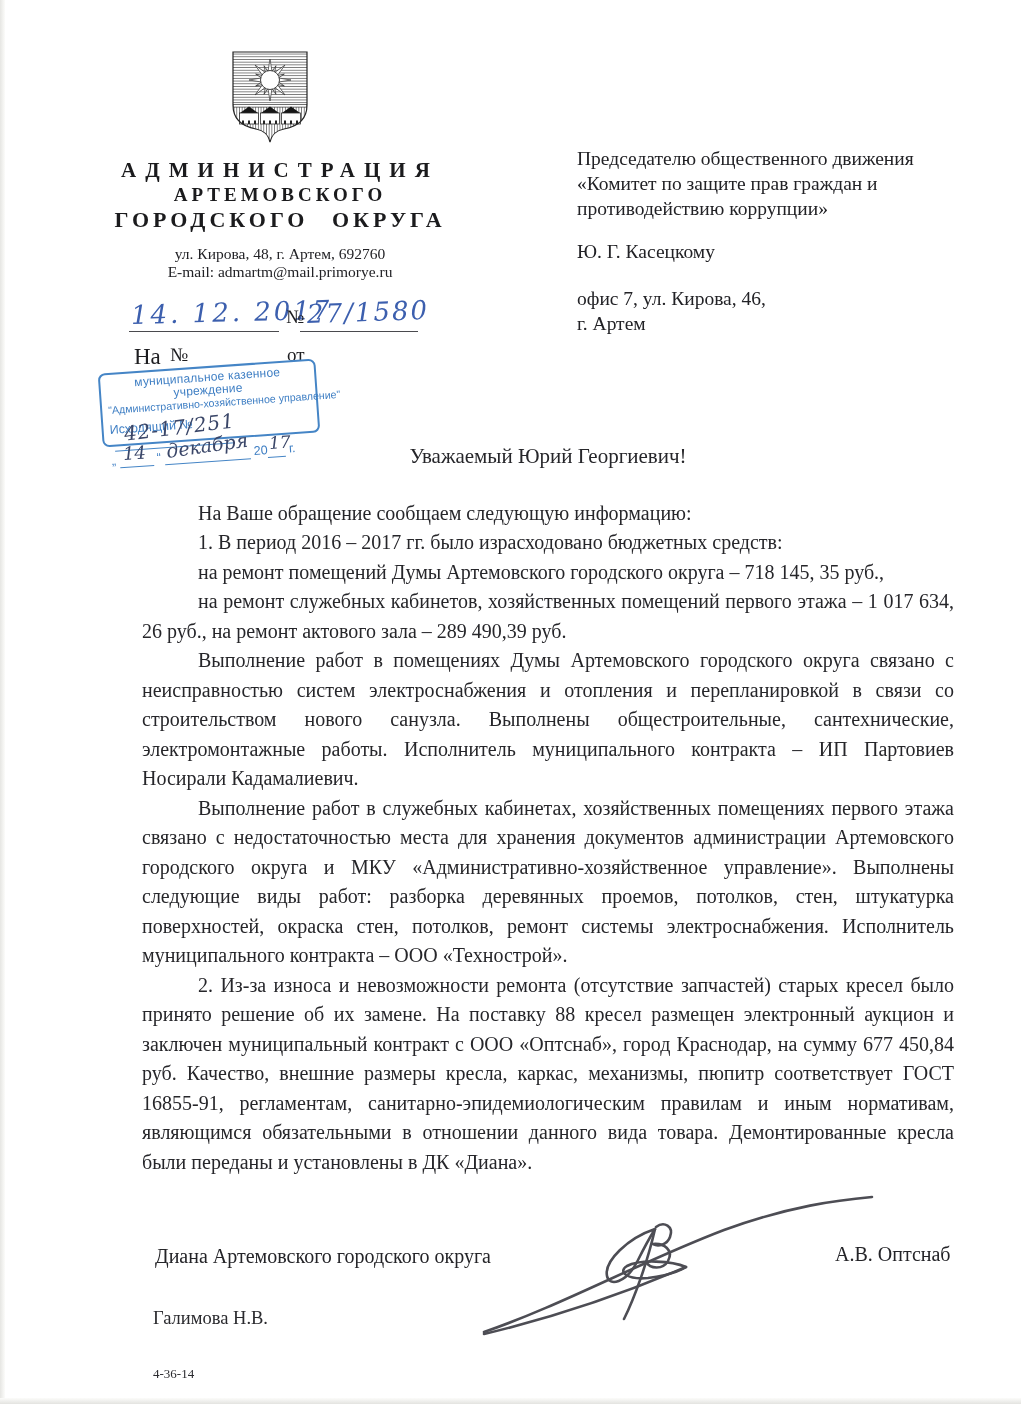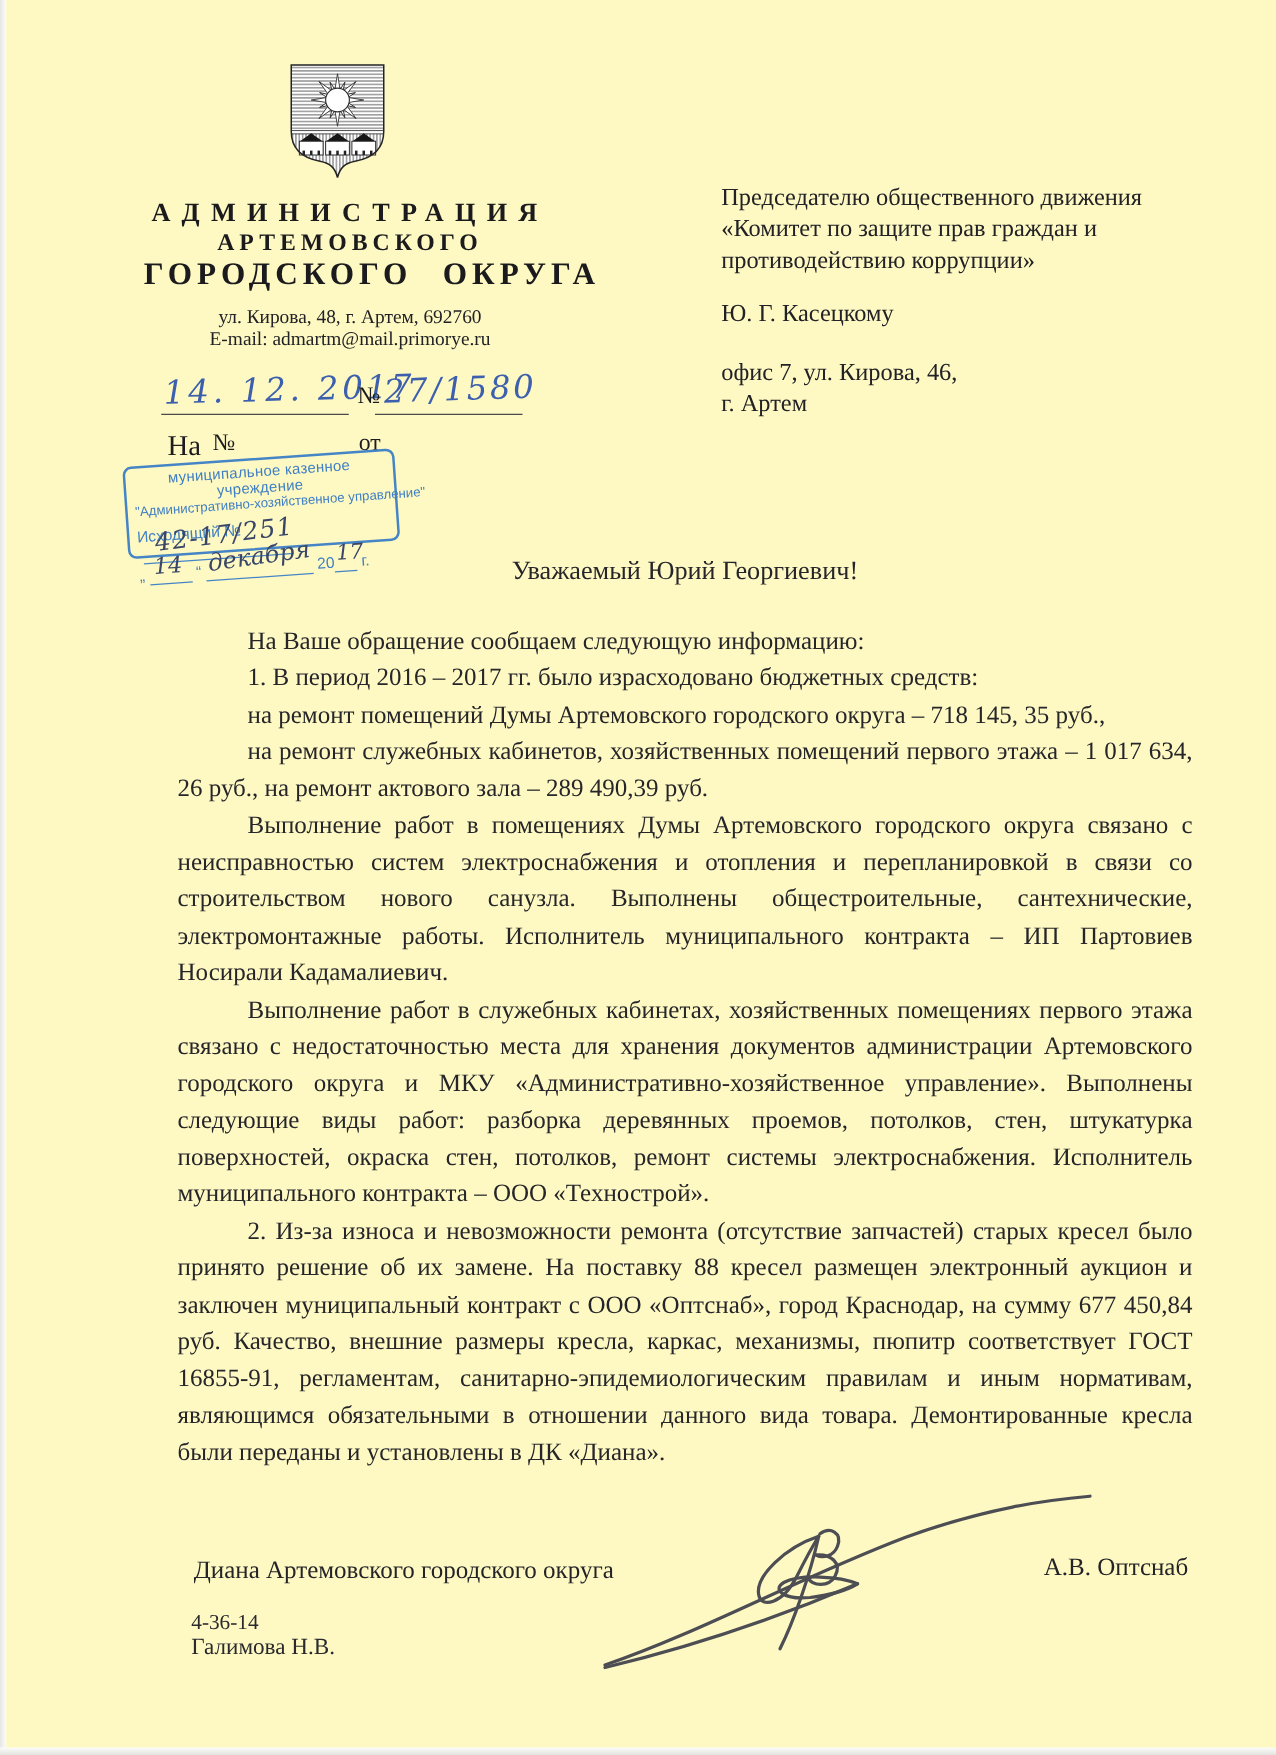--- a/index.html
+++ b/index.html
@@ -1,33 +1,33 @@
 <!DOCTYPE html>
 <html lang="ru"><head>
 <meta charset="utf-8">
 <style>
   html,body{margin:0;padding:0;background:#8a8a8a;}
   .page{
     position:relative;
     width:1021px;height:1404px;
     margin:0 auto;
-    background:#fef9c3;
+    background:#ffffff;
     overflow:hidden;
     font-family:"Liberation Serif", serif;
     color:#26262a;
   }
   .scan-edge-left{position:absolute;left:0;top:0;width:5px;height:1404px;background:linear-gradient(90deg,#e6e6e3,#fcfcfa);}
   .scan-edge-bottom{position:absolute;left:0;top:1398px;width:1021px;height:6px;background:linear-gradient(0deg,#e3e3e0,#fcfcfa);}
 
   
   .emblem{position:absolute;left:230px;top:50px;width:80px;height:97px;}
   .org{position:absolute;left:80px;top:158px;width:400px;text-align:center;color:#1b1b1d;}
   .org .l1{font-size:21px;font-weight:bold;letter-spacing:9px;line-height:24px;}
   .org .l2{font-size:19px;font-weight:bold;letter-spacing:4px;line-height:25px;}
-  .org .l3{font-size:25px;font-weight:bold;letter-spacing:4px;line-height:25px;word-spacing:14px;text-align:right;}
+  .org .l3{font-size:22px;font-weight:bold;letter-spacing:4px;line-height:25px;word-spacing:14px;}
   .addr{position:absolute;left:55px;top:245px;width:450px;text-align:center;font-size:15.5px;line-height:18px;color:#222226;}
 
   
   .hand{font-family:"DejaVu Serif", serif;font-style:italic;color:#3c5fae;}
   .reg-date{position:absolute;left:131px;top:298px;width:150px;font-size:26px;letter-spacing:3px;transform:rotate(-1.5deg);white-space:nowrap;}
   .reg-underline1{position:absolute;left:129px;top:331px;width:150px;border-top:1.6px solid #4a4a4e;}
   .reg-no{position:absolute;left:286px;top:306px;font-size:19px;color:#1d1d20;}
   .reg-num{position:absolute;left:307px;top:297px;font-size:26px;letter-spacing:2px;transform:rotate(-2deg);white-space:nowrap;}
   .reg-underline2{position:absolute;left:300px;top:331px;width:118px;border-top:1.6px solid #4a4a4e;}
   .reply-na{position:absolute;left:134px;top:344px;font-size:23px;color:#1d1d20;}
@@ -67,21 +67,21 @@
   .salutation{text-align:center;font-size:21px;margin-bottom:27px;}
   .body p{margin:0;text-indent:56px;text-align:justify;}
 
   
   .sig-pos{position:absolute;left:155px;top:1245px;font-size:20px;color:#242428;}
   .sig-name{position:absolute;left:835px;top:1243px;font-size:20px;color:#242428;}
   .sig-svg{position:absolute;left:470px;top:1185px;width:480px;height:160px;}
 
   
   .foot1{position:absolute;left:153px;top:1308px;font-size:18.5px;color:#2a2a2e;}
-  .foot2{position:absolute;left:153px;top:1288px;font-size:17px;color:#2a2a2e;}
+  .foot2{position:absolute;left:153px;top:1366px;font-size:13px;color:#2a2a2e;}
 </style>
 </head>
 <body>
 
 <div class="page">
   <div class="scan-edge-left"></div>
   <div class="scan-edge-bottom"></div>
 
   <svg class="emblem" viewBox="0 0 80 97" xmlns="http://www.w3.org/2000/svg">
     <defs>

